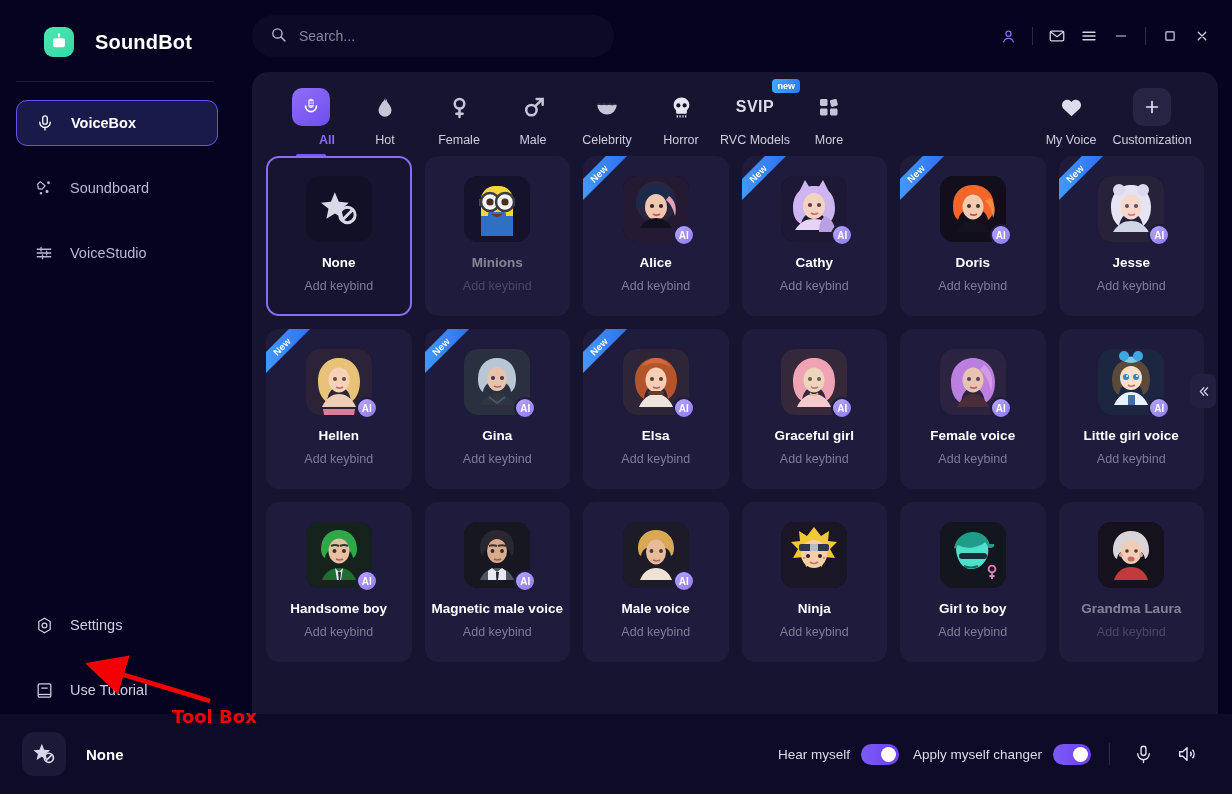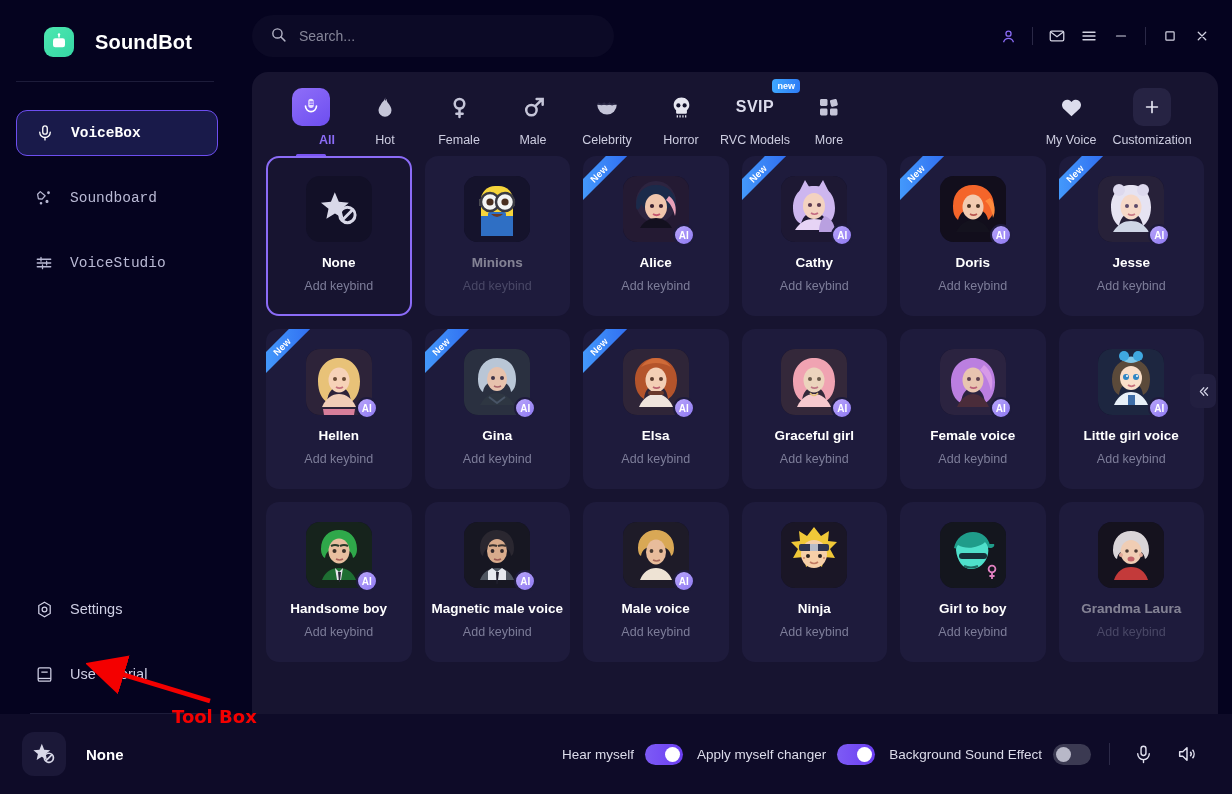--- a/index.html
+++ b/index.html
@@ -18,35 +18,35 @@
   }
   .brand { display: flex; align-items: center; gap: 21px; padding: 22px 0 0 44px; height: 62px; }
   .brand-logo {
     width: 30px; height: 30px; border-radius: 9px;
     background: linear-gradient(135deg,#4ee8b0,#35d6a4);
     display: flex; align-items: center; justify-content: center;
   }
   .brand-name { color: #ffffff; font-size: 20px; font-weight: bold; letter-spacing: .2px; }
   .brand-sep { height: 1px; background: #1d1c3a; margin: 19px 26px 0 16px; }
 
-  .nav { margin-top: 28px; font-family: Liberation Mono, monospace; }
+  .nav { margin-top: 18px; }
   .nav-item {
     display: flex; align-items: center; gap: 16px;
     height: 46px; margin: 0 22px 0 16px; padding-left: 18px;
     border-radius: 11px; color: #b9b9d4; font-size: 14.5px; cursor: pointer;
   }
   .nav-item.active {
     background: #191a4a;
     border: 1px solid #6d4ef0;
     color: #ffffff; font-weight: bold;
   }
   .nav-item + .nav-item { margin-top: 19px; }
   .nav-ico { width: 20px; height: 20px; display:flex; align-items:center; justify-content:center; flex:0 0 20px;}
 
-  .sidebar-bottom { position: absolute; left: 0; bottom: 16px; width: 240px; }
+  .sidebar-bottom { position: absolute; left: 0; bottom: 0; width: 240px; }
   .nav-item.low { color: #cfcfe4; }
   .bottom-sep { height: 1px; background: #1d1c3a; margin: 16px 30px 0 30px; }
   .tool-row { display: flex; align-items: center; gap: 12px; padding: 16px 0 0 26px; height: 64px; }
   .tool-btn {
     width: 44px; height: 36px; display:flex; align-items:center; justify-content:center;
     position: relative; cursor: pointer;
   }
   .tool-highlight { outline: 3px solid #f40000; outline-offset: 0px; }
   .badge-dot { position:absolute; top:5px; right:8px; width:6px; height:6px; border-radius:50%; background:#ff5a2b; }
 
@@ -851,26 +851,20 @@
         <span class="tgl on">
             <span class="knob"></span>
           </span>
       </div>
       <div class="tgl-group">
         <span class="tgl-label">Apply myself changer</span>
         <span class="tgl on">
             <span class="knob"></span>
           </span>
       </div>
-      <div class="tgl-group">
-        <span class="tgl-label">Background Sound Effect</span>
-        <span class="tgl">
-            <span class="knob"></span>
-          </span>
-      </div>
       <div class="bb-div"></div>
       <div class="bb-ico">
         <svg width="21" height="21" viewBox="0 0 24 24" fill="none" stroke="#e2e2f0" stroke-width="1.6" stroke-linecap="round">
           <rect x="9.2" y="2.6" width="5.6" height="10.6" rx="2.8"></rect>
             <path d="M5.4 11.2a6.6 6.6 0 0 0 13.2 0"></path>
             <path d="M12 17.8v3.4"></path>
         </svg>
       </div>
       <div class="bb-ico">
         <svg width="22" height="22" viewBox="0 0 24 24" fill="none" stroke="#e2e2f0" stroke-width="1.6" stroke-linejoin="round">

